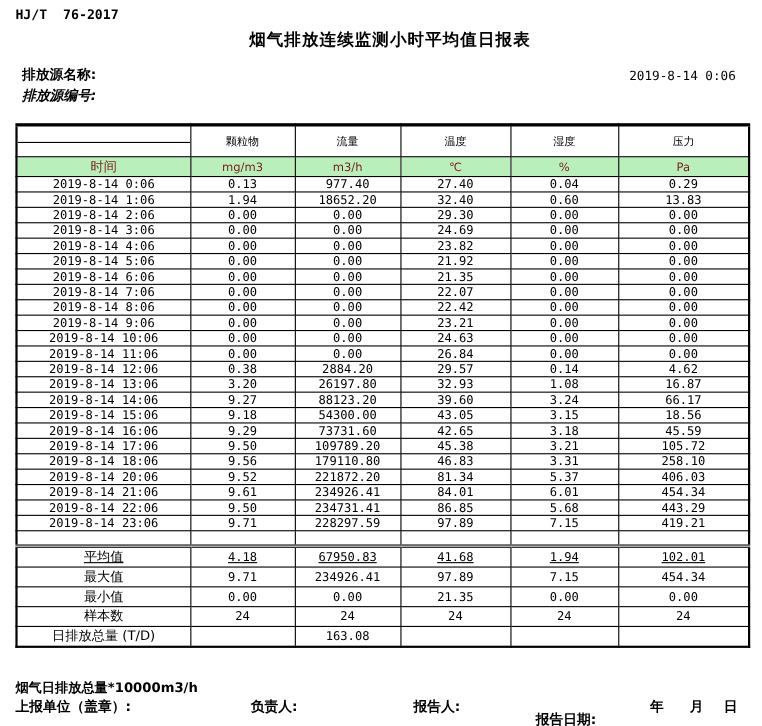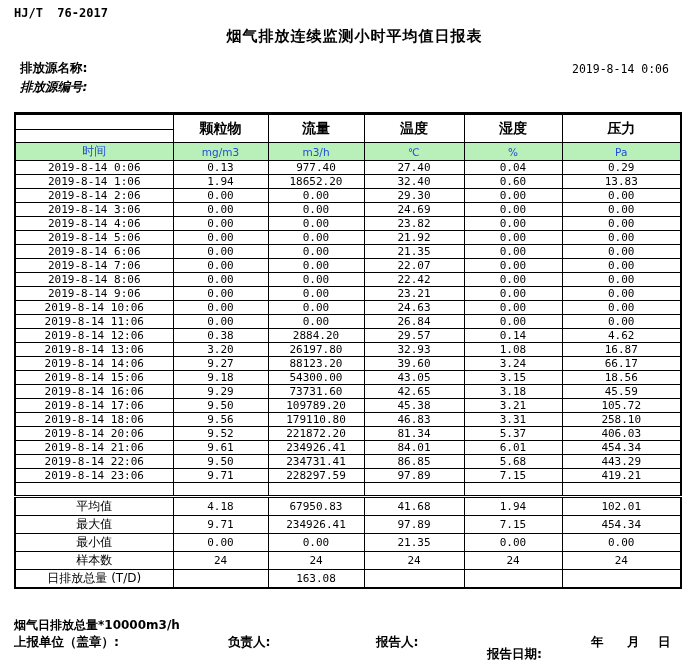--- a/index.html
+++ b/index.html
@@ -28,37 +28,37 @@
   }
   table.report {
     position:absolute; left:14px; top:112px; width:666px;
     border-collapse:collapse; table-layout:fixed;
     border:2px solid #000; border-top:3px solid #000;
   }
   table.report th, table.report td {
     border:1px solid #000; padding:0 2px; text-align:center;
     vertical-align:middle; white-space:nowrap; overflow:hidden;
   }
-  tr.col-head th { height:29px; font-weight:bold; font-size:14px;margin-left:36px; }
+  tr.col-head th { height:29px; font-weight:normal; font-size:10px;margin-left:36px; }
   th.corner { position:relative; }
   .corner-line { position:absolute; left:0; right:0; top:50%; height:0; border-top:1px solid #000; }
-  tr.unit-row td { height:15px; font-size:10.5px; color:#1d4ed8; }
+  tr.unit-row td { height:15px; font-size:10.5px; color:#7f1d1d; }
   tr.unit-row td.time-h { font-size:12px; }
   tbody.data td {
     height:14px; font-family:"DejaVu Sans Mono","Liberation Mono",monospace; font-size:11px;
   }
   tbody.data td.time-cell { letter-spacing:0; }
   tr.spacer td { height:16px; }
   tbody.summary td {
     height:14px; font-family:"DejaVu Sans Mono","Liberation Mono",monospace; font-size:11px;
   }
   tbody.summary td.sum-label {
     font-family:"DejaVu Sans","Liberation Sans",sans-serif; font-size:12px;
   }
-  tbody.summary tr.sum-first td { border-top:3px double #000; }
+  tbody.summary tr.sum-first td { border-top:3px double #000;text-decoration:underline; }
   .note { position:absolute; left:14px; top:617px; font-weight:bold; font-size:12px; }
   .sign { position:absolute; top:634px; font-weight:bold; font-size:12.5px; }
   .sign-unit { left:14px; }
   .sign-resp { left:228px; }
   .sign-rept { left:376px; }
   .sign-date { left:487px;margin-top:12px; }
   .sign-year { left:591px; }
   .sign-month { left:627px; }
   .sign-day { left:658px; }
 </style>

